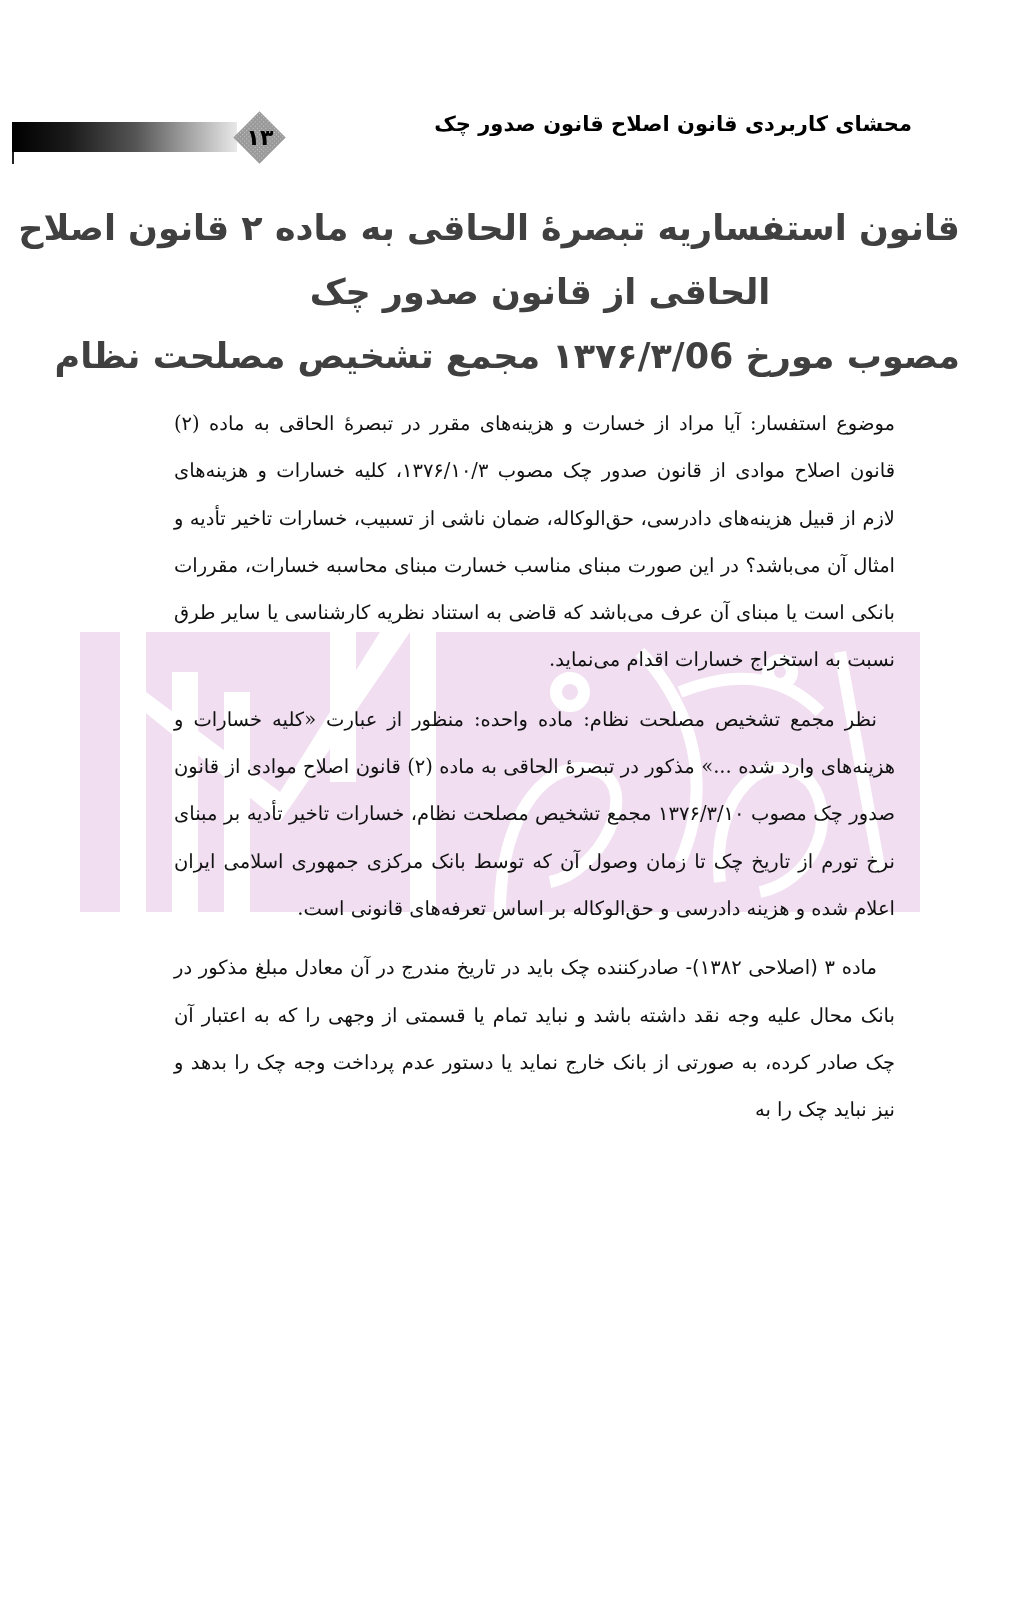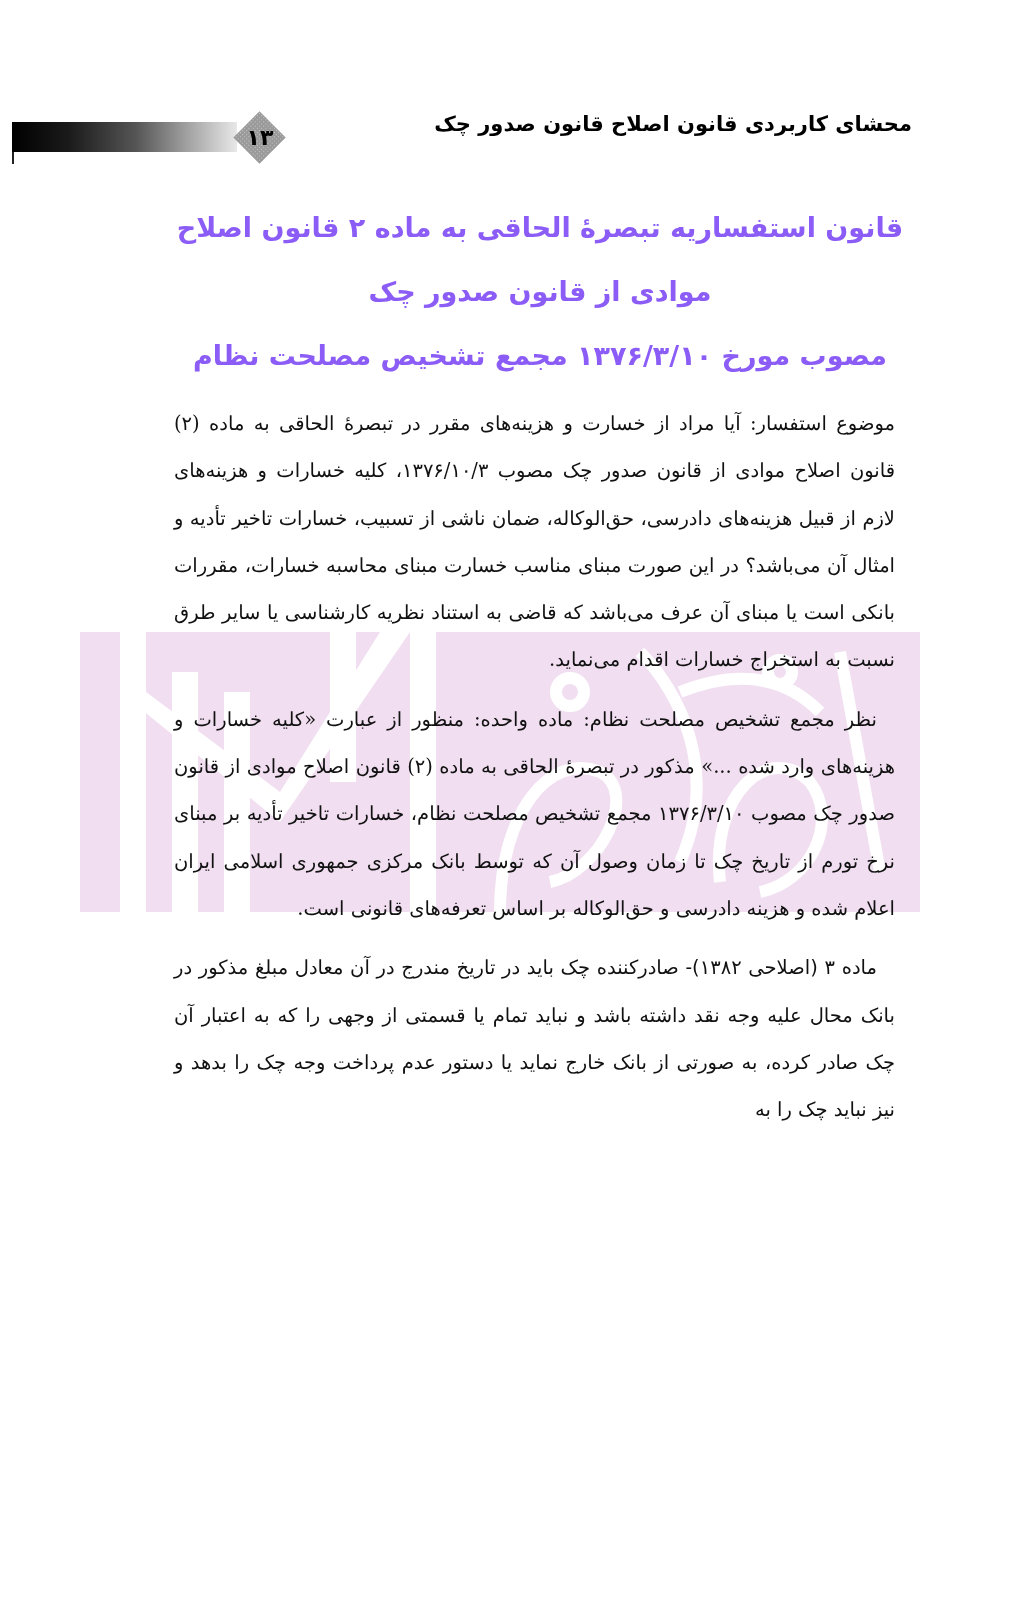--- a/index.html
+++ b/index.html
@@ -97,23 +97,23 @@
     .title-block {
       position: absolute;
       top: 196px;
       left: 120px;
       width: 840px;
       direction: rtl;
       text-align: center;
     }
     .title-line {
       font-weight: bold;
-      font-size: 27px;
+      font-size: 35px;
       line-height: 64px;
-      color: #8b5cf6;
+      color: #404040;
       white-space: nowrap;
     }
     .body-text {
       position: absolute;
       top: 388px;
       left: 162px;
       width: 745px;
       direction: rtl;
       text-align: justify;
       font-family: "DejaVu Serif", serif;
@@ -166,22 +166,22 @@
       <path d="M760 20 L 800 240"></path>
       <path d="M600 60 C 650 40, 700 40, 740 80"></path>
       <circle cx="490" cy="60" r="14"></circle>
       <circle cx="700" cy="40" r="12"></circle>
     </g>
   </svg>
 </div>
 
 <div class="title-block">
   <div class="title-line">قانون استفساریه تبصرهٔ الحاقی به ماده ۲ قانون اصلاح</div>
-  <div class="title-line">موادی از قانون صدور چک</div>
-  <div class="title-line">مصوب مورخ ۱۳۷۶/۳/۱۰ مجمع تشخیص مصلحت نظام</div>
+  <div class="title-line">الحاقی از قانون صدور چک</div>
+  <div class="title-line">مصوب مورخ ۱۳۷۶/۳/06 مجمع تشخیص مصلحت نظام</div>
 </div>
 
 <div class="body-text">
   <p class="para">
     <span>موضوع استفسار: آیا مراد از خسارت و هزینه‌های مقرر در تبصرهٔ الحاقی به ماده (۲) قانون اصلاح موادی از قانون صدور چک مصوب ۱۳۷۶/۱۰/۳، کلیه خسارات و هزینه‌های لازم از قبیل هزینه‌های دادرسی، حق‌الوکاله، ضمان ناشی از تسبیب، خسارات تاخیر تأدیه و امثال آن می‌باشد؟ در این صورت مبنای مناسب خسارت مبنای محاسبه خسارات، مقررات بانکی است یا مبنای آن عرف می‌باشد که قاضی به استناد نظریه کارشناسی یا سایر طرق نسبت به استخراج خسارات اقدام می‌نماید.</span>
   </p>
   <p class="para indent-first">
     <span>نظر مجمع تشخیص مصلحت نظام: ماده واحده: منظور از عبارت «کلیه خسارات و هزینه‌های وارد شده ...» مذکور در تبصرهٔ الحاقی به ماده (۲) قانون اصلاح موادی از قانون صدور چک مصوب ۱۳۷۶/۳/۱۰ مجمع تشخیص مصلحت نظام، خسارات تاخیر تأدیه بر مبنای نرخ تورم از تاریخ چک تا زمان وصول آن که توسط بانک مرکزی جمهوری اسلامی ایران اعلام شده و هزینه دادرسی و حق‌الوکاله بر اساس تعرفه‌های قانونی است.</span>
   </p>
   <p class="para indent-first">

